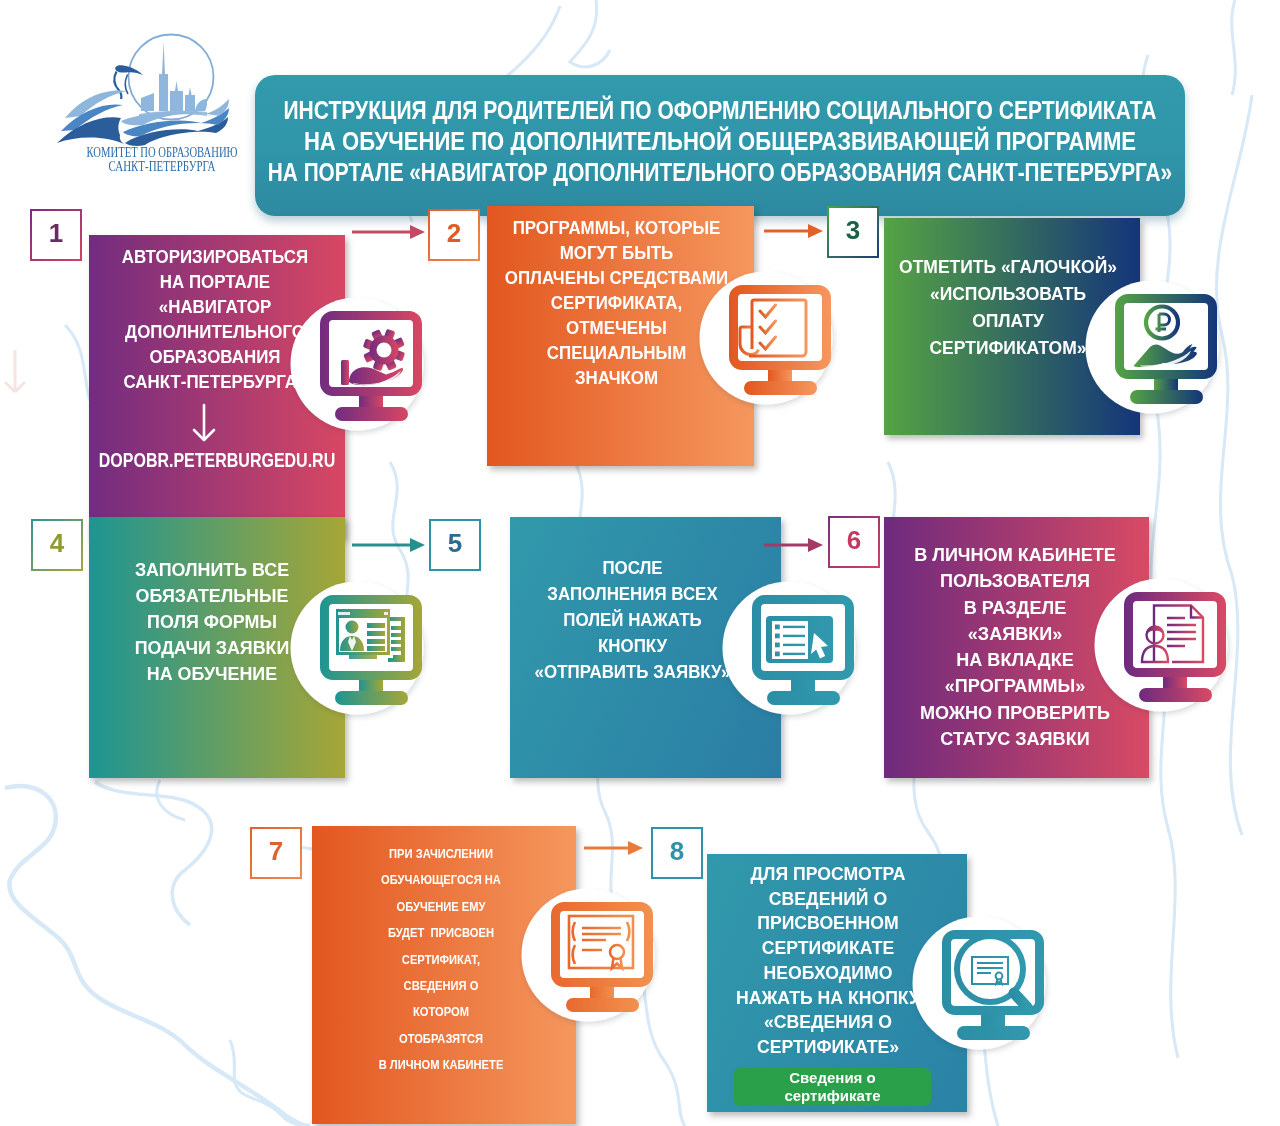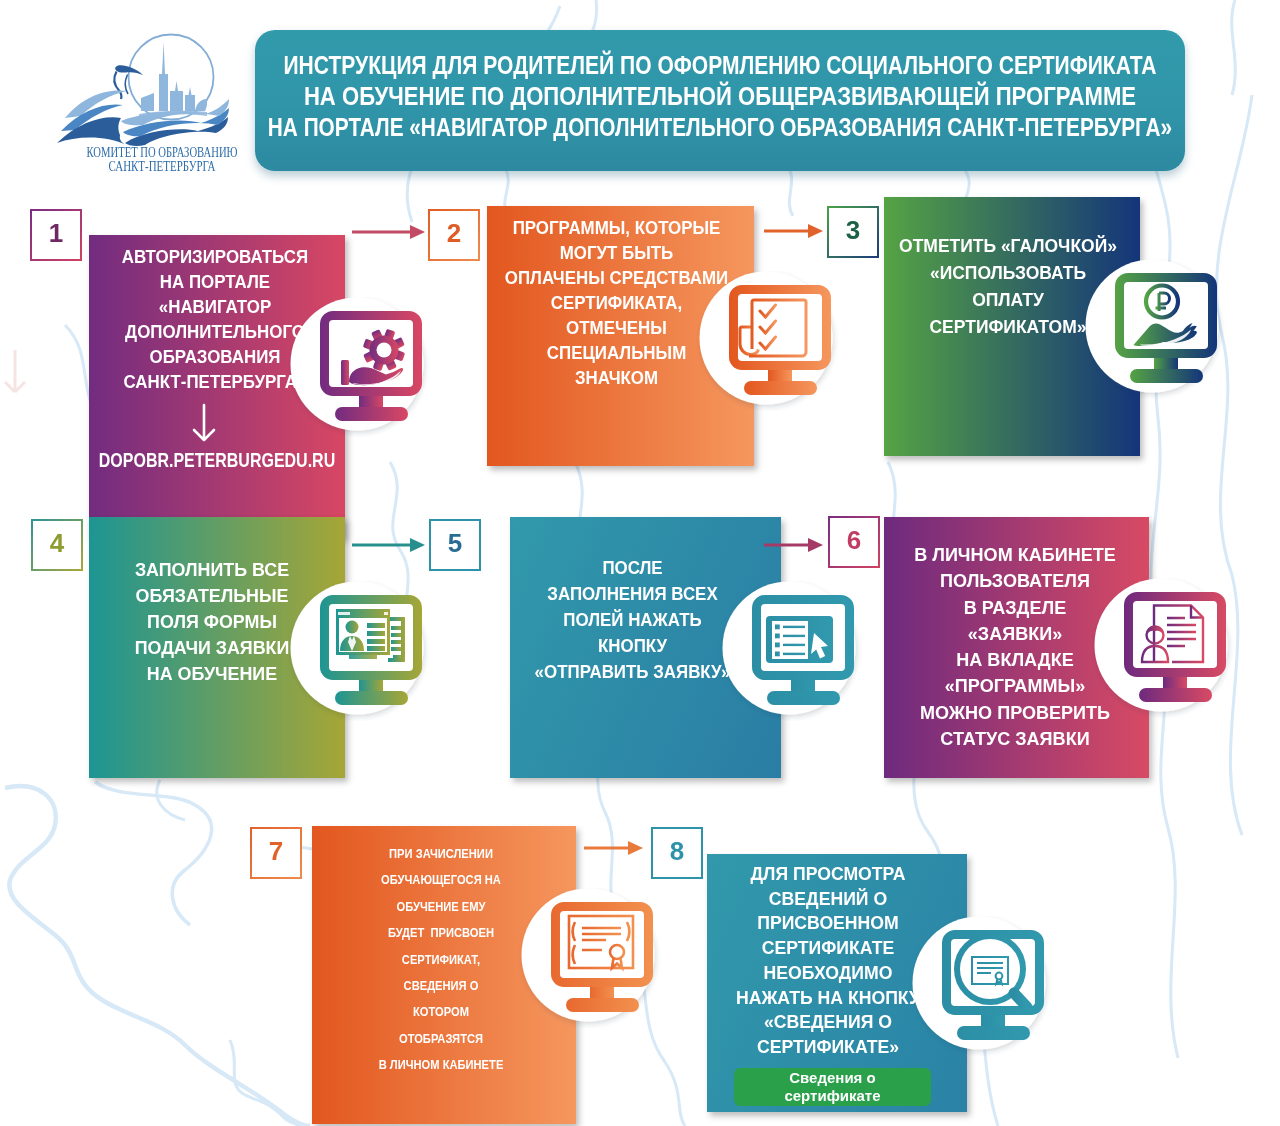--- a/index.html
+++ b/index.html
@@ -57,21 +57,21 @@
   <path d="M10 88 C28 66 52 58 72 61 C56 64 38 74 26 86 Z" fill="#8fb6dc"></path>
   <path d="M6 101 C26 80 50 72 68 75 C52 78 34 88 20 100 Z" fill="#4a86c4"></path>
   <path d="M2 113 C24 92 48 85 66 88 C63 93 62.5 99 65 105 C64 110 67 113 71 115 C50 105 22 106 2 113 Z" fill="#2b5d9b"></path>
   <path d="M70 113 C90 100 126 97 143 101 C157 97 166 93 173 87 C173 94 169 99 161 103 C142 99 106 104 90 115 C82 117 74 116 70 113 Z" fill="#2b5d9b"></path>
   <path d="M68 102 C92 90 130 88 146 93 C159 89 167 84 174 78 C174 85 170 90 163 95 C143 90 106 94 86 106 C78 107 71 105 68 102 Z" fill="#4a86c4"></path>
   <path d="M66 91 C92 81 132 79 150 84 C161 81 168 75 174 69 C174 76 171 81 164 86 C144 81 108 83 88 95 C79 96 69 95 66 91 Z" fill="#8fb6dc"></path>
   <text x="107" y="127" font-size="14" textLength="151" lengthAdjust="spacingAndGlyphs" font-family="Liberation Serif,serif" fill="#2e6ca8" text-anchor="middle">КОМИТЕТ ПО ОБРАЗОВАНИЮ</text>
   <text x="107" y="141" font-size="14" textLength="107" lengthAdjust="spacingAndGlyphs" font-family="Liberation Serif,serif" fill="#2e6ca8" text-anchor="middle">САНКТ-ПЕТЕРБУРГА</text>
 </svg>
 
-<div class="abs hdr" style="font-size:26px;line-height:31px;">
+<div class="abs hdr" style="font-size:26px;line-height:31px;margin-top:45px;">
   <div class="hl" style="top:20px;transform:translateX(-50%) scaleX(.81);">ИНСТРУКЦИЯ ДЛЯ РОДИТЕЛЕЙ ПО ОФОРМЛЕНИЮ СОЦИАЛЬНОГО СЕРТИФИКАТА</div>
   <div class="hl" style="top:51px;transform:translateX(-50%) scaleX(.85);">НА ОБУЧЕНИЕ ПО ДОПОЛНИТЕЛЬНОЙ ОБЩЕРАЗВИВАЮЩЕЙ ПРОГРАММЕ</div>
   <div class="hl" style="top:82px;transform:translateX(-50%) scaleX(.80);">НА ПОРТАЛЕ «НАВИГАТОР ДОПОЛНИТЕЛЬНОГО ОБРАЗОВАНИЯ САНКТ-ПЕТЕРБУРГА»</div>
 </div>
 
 <div class="abs box" style="left:89px;top:207px;width:256px;height:303px;background:linear-gradient(90deg,#722c80,#d84763);box-shadow:3px 4px 6px rgba(40,40,40,.3);margin-top:28px;">
   <div class="abs txt" style="left:0;right:0;top:9px;margin-left:-4px;">АВТОРИЗИРОВАТЬСЯ<br>НА ПОРТАЛЕ<br>«НАВИГАТОР<br>ДОПОЛНИТЕЛЬНОГО<br>ОБРАЗОВАНИЯ<br>САНКТ-ПЕТЕРБУРГА»</div>
   <svg class="abs" style="left:98px;top:168px;z-index:2" width="34" height="42" viewBox="0 0 34 42">
       <path d="M17 2 V37 M17 37 L7 27 M17 37 L27 27" stroke="#fff" stroke-width="2.6" fill="none" stroke-linecap="round" stroke-linejoin="round"></path>
     </svg>
@@ -139,21 +139,21 @@
     <path d="M64 40 l5.5 6 l10 -12" stroke-linecap="round"></path>
     <path d="M64 56 l5.5 6 l10 -12" stroke-linecap="round"></path>
     <path d="M64 72 l5.5 6 l10 -12" stroke-linecap="round"></path>
     <path d="M84 39 h19" stroke-linecap="round"></path>
     <path d="M84 55 h19" stroke-linecap="round"></path>
     <path d="M84 71 h19" stroke-linecap="round"></path>
   </g>
 </svg>
   </div>
 
-<div class="abs box" style="left:884px;top:197px;width:256px;height:259px;background:linear-gradient(90deg,#55a344,#14357a);box-shadow:3px 4px 6px rgba(40,40,40,.3);">
+<div class="abs box" style="left:884px;top:218px;width:256px;height:217px;background:linear-gradient(90deg,#55a344,#14357a);box-shadow:3px 4px 6px rgba(40,40,40,.3);">
   <div class="abs txt" style="left:0;right:0;top:35px;margin-left:-8px;line-height:27px;transform:scaleX(.92);">ОТМЕТИТЬ «ГАЛОЧКОЙ»<br>«ИСПОЛЬЗОВАТЬ<br>ОПЛАТУ<br>СЕРТИФИКАТОМ»</div>
 
 <svg class="abs" style="left:198px;top:62px;z-index:1" width="160" height="140" viewBox="0 0 160 140">
   <defs>
         <linearGradient id="g3" x1="0" y1="0" x2="1" y2="0">
           <stop offset="0" stop-color="#55a344"></stop>
           <stop offset="1" stop-color="#14357a"></stop>
         </linearGradient>
       </defs>
   <circle cx="70" cy="67" r="66.5" fill="#fff" filter="url(#sh)"></circle>

